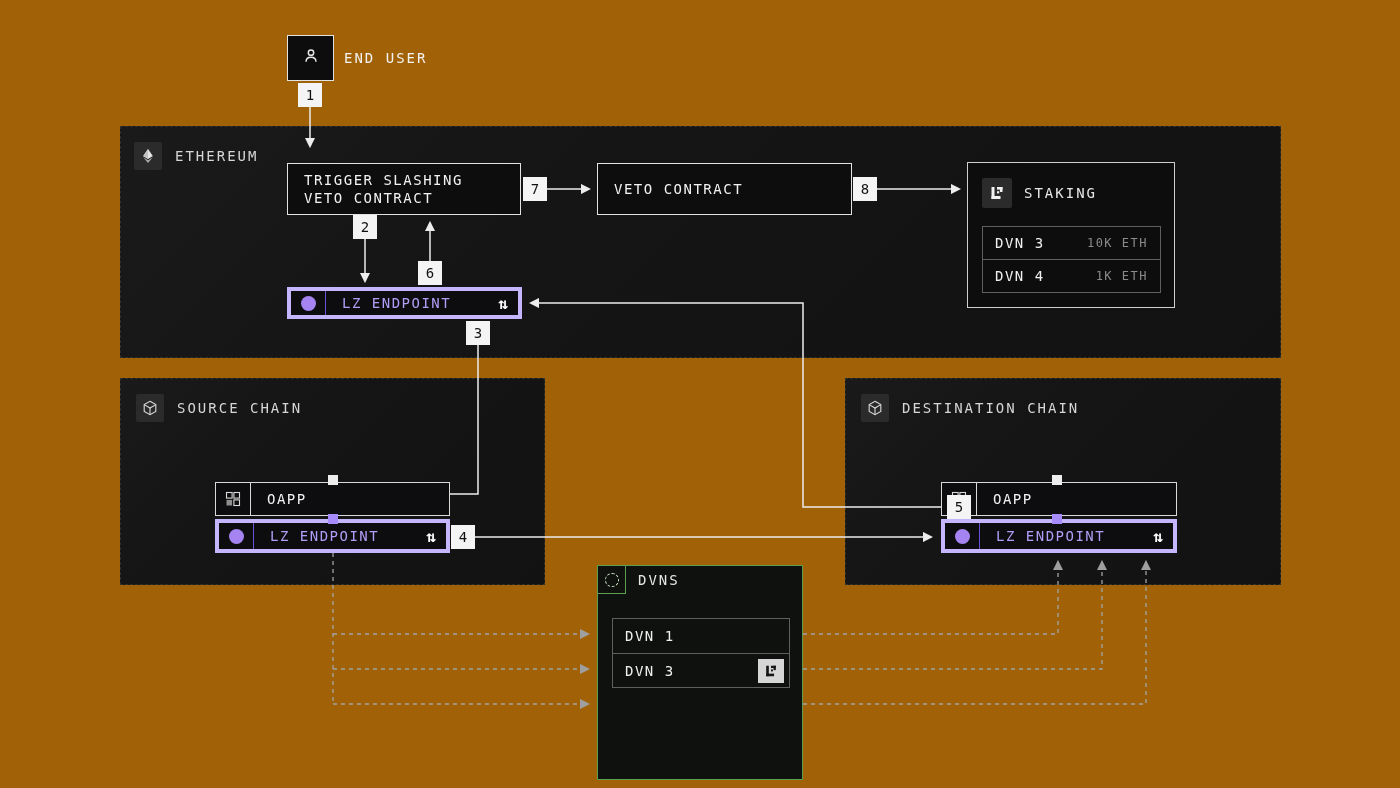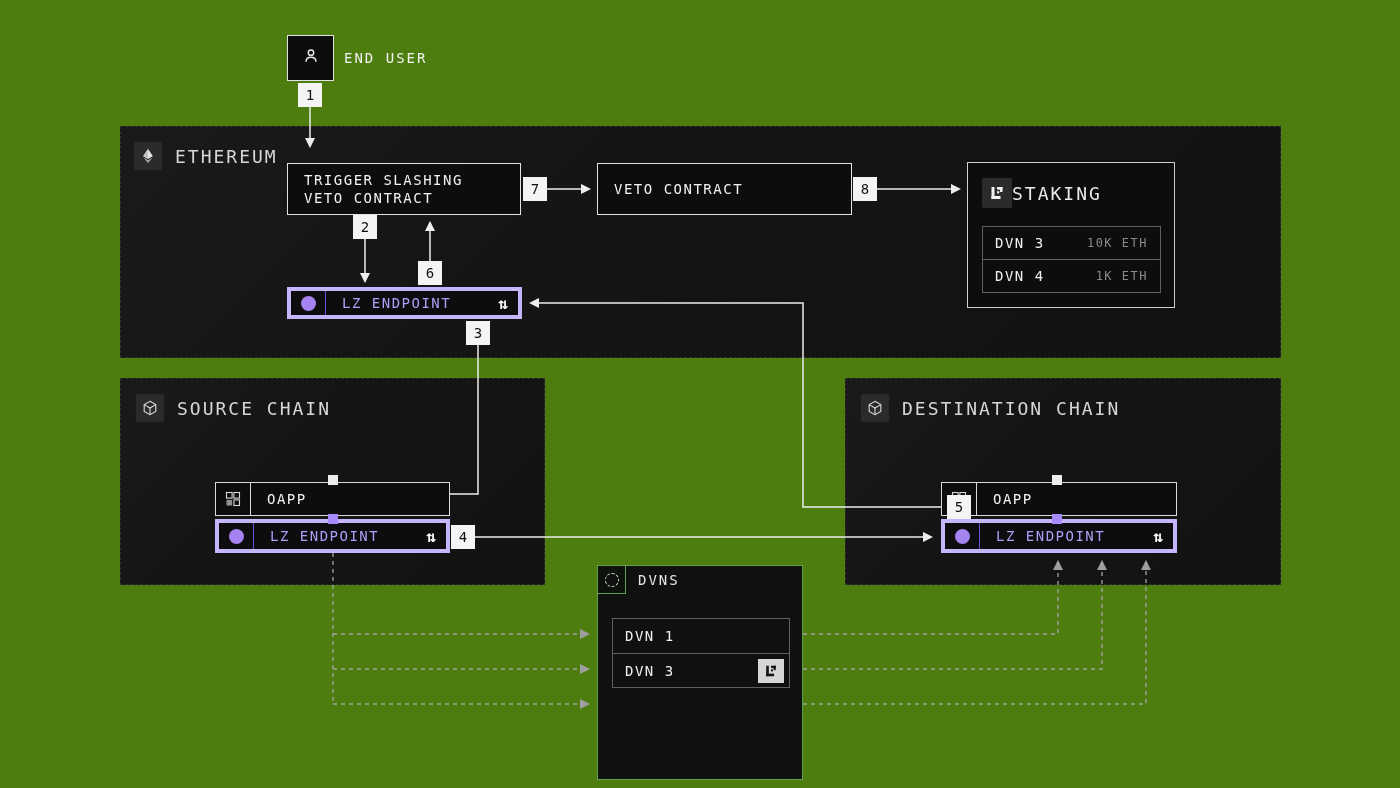--- a/index.html
+++ b/index.html
@@ -1,26 +1,26 @@
 <!DOCTYPE html>
 <html><head>
 <meta charset="utf-8">
 <style>
   * { margin:0; padding:0; box-sizing:border-box; }
   html,body { width:1400px; height:788px; background:#0b0b0b; overflow:hidden;
               font-family:"DejaVu Sans Mono","Liberation Mono",monospace; }
-  .stage { position:relative; width:1400px; height:788px; background:#4d7c0f; }
+  .stage { position:relative; width:1400px; height:788px; background:#a16207; }
 
   
   .panel { position:absolute; border:1px dashed #2f2f2f;
            background:linear-gradient(135deg,#1a1a1a 0%,#151515 35%,#121212 100%); }
   .panel-header { position:absolute; display:flex; align-items:center; gap:13px; }
   .icon-chip { width:28px; height:28px; background:#2b2b2b; border-radius:2px;
                display:flex; align-items:center; justify-content:center; flex:0 0 auto; }
-  .panel-label { font-size:18px; letter-spacing:2px; color:#d6d6d6; white-space:nowrap; }
+  .panel-label { font-size:14px; letter-spacing:2px; color:#d6d6d6; white-space:nowrap; }
 
   
   .wbox { position:absolute; border:1px solid #e2e2e2; background:#0d0d0d;
           color:#f2f2f2; font-size:14px; letter-spacing:1.5px; }
   .wbox .inner { padding:8px 16px; line-height:18px; display:flex; flex-direction:column; justify-content:center; height:100%; }
   .badge { position:absolute; width:24px; height:24px; background:#f4f4f4; color:#111;
            font-size:14px; display:flex; align-items:center; justify-content:center; z-index:6; }
 
   
   .bar { position:absolute; display:flex; align-items:stretch; background:#0d0d0f; z-index:5; }
@@ -32,21 +32,21 @@
   .dot { width:15px; height:15px; border-radius:50%; background:#a584f2; }
   .bar .bar-label { display:flex; align-items:center; padding-left:16px;
                     font-size:14px; letter-spacing:1.5px; }
   .bar.purple .bar-label { color:#b29ef8; }
   .bar.white  .bar-label { color:#f2f2f2; }
   .swap { margin-left:auto; display:flex; align-items:center; padding-right:10px;
           color:#ffffff; font-size:16px; font-weight:bold; }
 
   
   .staking { position:absolute; border:1px solid #cfcfcf; background:#0d0d0d; z-index:5; }
-  .staking-header { position:absolute; left:14px; top:15px; display:flex; align-items:center; }
+  .staking-header { position:absolute; left:14px; top:15px; display:flex; align-items:center; gap:12px; }
   .staking-header .icon-chip { width:30px; height:30px; }
   .srow { position:absolute; left:14px; width:179px; height:34px; border:1px solid #5f5f5f;
           display:flex; align-items:center; justify-content:space-between; padding:0 12px; }
   .srow .nm { color:#f0f0f0; font-size:14px; letter-spacing:1.5px; }
   .srow .st { color:#8b8b8b; font-size:12px; letter-spacing:1.5px; }
 
   
   .dvns { position:absolute; border:1px solid #5f9e4e; background:#0e110d; z-index:5; }
   .dvns-iconcell { position:absolute; left:0; top:0; width:28px; height:28px;
                    border-right:1px solid #5f9e4e; border-bottom:1px solid #5f9e4e;

